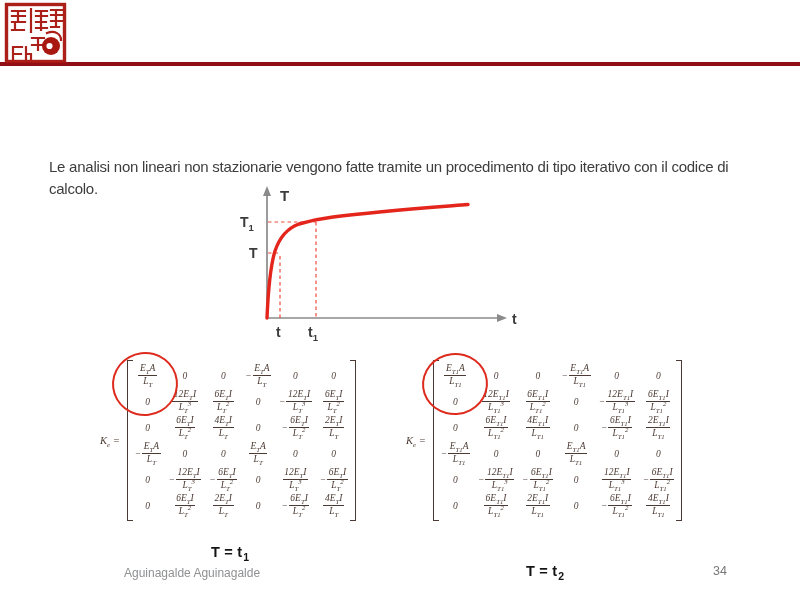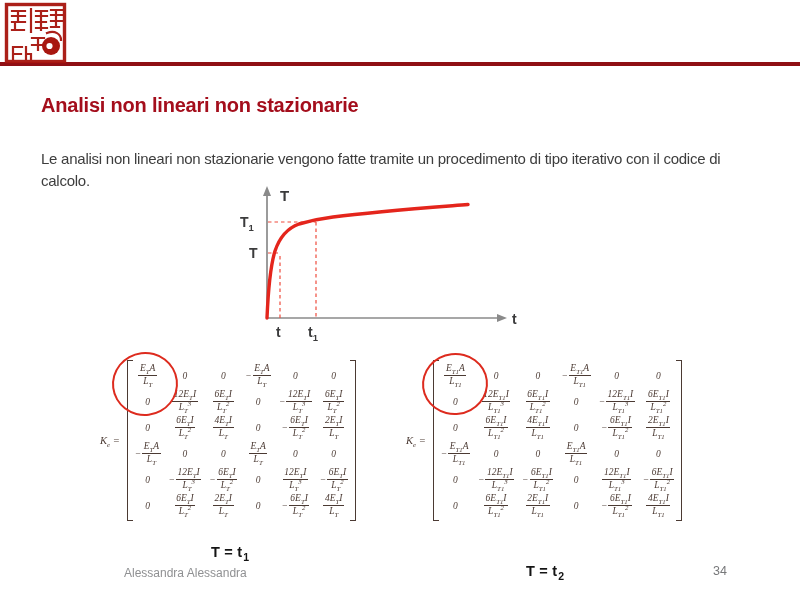--- a/index.html
+++ b/index.html
@@ -4,21 +4,21 @@
 <style>
   html,body{margin:0;padding:0;background:#fff;}
   .slide{position:relative;width:800px;height:600px;background:#ffffff;overflow:hidden;
          font-family:"Liberation Sans",sans-serif;}
 
   .seal{position:absolute;left:4px;top:2px;width:64px;height:64px;z-index:3;}
   .top-rule{position:absolute;left:0;top:62px;width:800px;height:4px;background:#8f0f14;z-index:2;}
 
   .title{position:absolute;left:41px;top:94px;margin:0;font-size:20px;font-weight:bold;
          color:#a40e1c;letter-spacing:-0.2px;}
-  .body-text{position:absolute;left:32px;top:139px;width:732px;margin:9px;font-size:15px;
+  .body-text{position:absolute;left:32px;top:139px;width:732px;margin:17px;font-size:15px;
          color:#3d3d3d;line-height:1.45;letter-spacing:-0.25px;}
 
   .graph{position:absolute;left:228px;top:183px;width:300px;height:168px;}
   .graph text{font-family:"Liberation Sans",sans-serif;font-weight:600;fill:#3b3b3c;}
 
   
   .matrix{position:absolute;display:flex;align-items:center;gap:5px;
           font-family:"Liberation Serif",serif;font-style:italic;color:#4b3a33;font-size:9.5px;}
   .mlabel{font-size:10.5px;white-space:nowrap;margin-right:2px;}
   .mlabel sub{font-size:7.5px;}
@@ -63,21 +63,20 @@
       <path d="M28 36 h12 M34 36 v12 M28 43 h12"></path>
       <path d="M47 8 h11 M47 13 h11 M52 8 v16 M47 19 h11 M47 25 h8"></path>
       <path d="M43 31 c8 -3 14 1 14 7"></path>
     </g>
     <circle cx="47" cy="44" r="9" fill="#a81710"></circle>
     <circle cx="45.5" cy="44" r="3.1" fill="#ffffff"></circle>
   </svg>
 
   <div class="top-rule"></div>
 
-  <h1 class="title">Analisi non lineari non stazionarie</h1>
 
   <p class="body-text">Le analisi non lineari non stazionarie vengono fatte tramite un procedimento di tipo iterativo con il codice di calcolo.</p>
 
   <div class="graph">
     <svg width="300" height="168" viewBox="0 0 300 168">
 
       <line x1="39" y1="135" x2="39" y2="10" stroke="#8a8a8a" stroke-width="1.7"></line>
       <line x1="39" y1="135" x2="272" y2="135" stroke="#8a8a8a" stroke-width="1.7"></line>
       <polygon points="35,13 39,3 43,13" fill="#8a8a8a"></polygon>
       <polygon points="269,131 279,135 269,139" fill="#8a8a8a"></polygon>
@@ -405,16 +404,16 @@
       <span class="mbracket mright"></span>
     </span>
   </div>
 
   <div class="highlight-circle circle-left"></div>
   <div class="highlight-circle circle-right"></div>
 
   <div class="mcaption caption-left"><span>T = t</span><span class="cap-sub">1</span></div>
   <div class="mcaption caption-right"><span>T = t</span><span class="cap-sub">2</span></div>
 
-  <div class="footer-author">Alessandra Alessandra</div>
+  <div class="footer-author">Aguinagalde Aguinagalde</div>
   <div class="footer-page">34</div>
 
 </div>
 
 </body></html>

